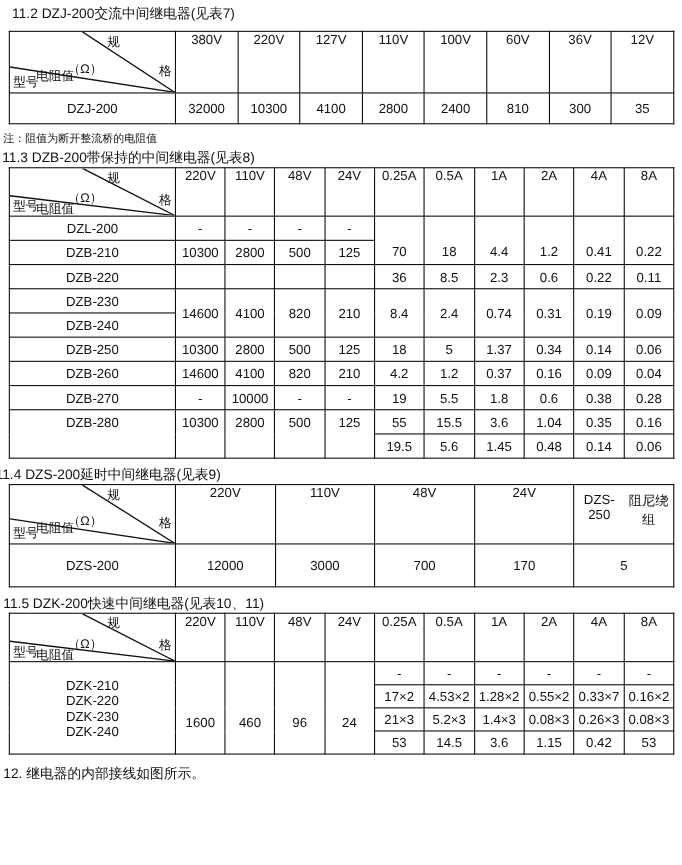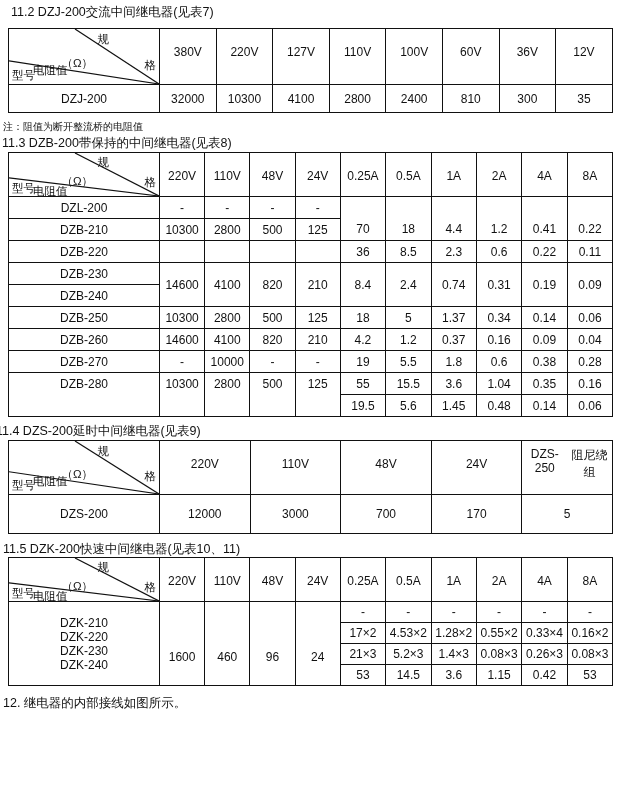--- a/index.html
+++ b/index.html
@@ -9,21 +9,21 @@
   .sec7{margin:5px 0 4px 11px;}
   .note{margin:6px 0 0 3px;font-size:10px;line-height:15px;}
   .sec8{margin:2px 0 0 2px;}
   .sec9{margin:7px 0 0 -4px;}
   .sec10{margin:8px 0 0 3px;}
   .sec12{margin:10px 0 0 3px;font-size:12.5px;}
 
   table{border-collapse:collapse;table-layout:fixed;width:604px;margin-left:8px;}
   td,th{border:1.5px solid #111;text-align:center;vertical-align:middle;
         font-weight:400;padding:0;font-size:12px;color:#111;overflow:hidden;}
-  th{vertical-align:top;padding-top:16px;}
+  th{vertical-align:top;padding-top:0;}
 
   table.t7{margin-top:8px;}  .t7 tr.hd{height:56px;} .t7 tr.dt{height:28px;}
   table.t8{margin-top:1px;}  .t8 tr.hd{height:44px;} .t8 tr.dt{height:22px;}
   table.t9{margin-top:1px;}  .t9 tr.hd{height:54px;} .t9 tr.dt{height:39px;}
   table.tk{margin-top:0px;}  .tk tr.hd{height:44px;} .tk tr.dt{height:21px;}
   table.ts{margin-top:9px;}  .ts tr{height:24px;}
 
   
   td.diag{position:relative;padding:0;}
   .dsvg{position:absolute;left:0;top:0;width:100%;height:100%;}
@@ -330,21 +330,21 @@
       <td>-</td>
       <td>-</td>
       <td>-</td>
       <td>-</td>
     </tr>
     <tr class="dt">
       <td>17×2</td>
       <td>4.53×2</td>
       <td>1.28×2</td>
       <td>0.55×2</td>
-      <td>0.33×4</td>
+      <td>0.33×7</td>
       <td>0.16×2</td>
     </tr>
     <tr class="dt">
       <td>21×3</td>
       <td>5.2×3</td>
       <td>1.4×3</td>
       <td>0.08×3</td>
       <td>0.26×3</td>
       <td>0.08×3</td>
     </tr>

